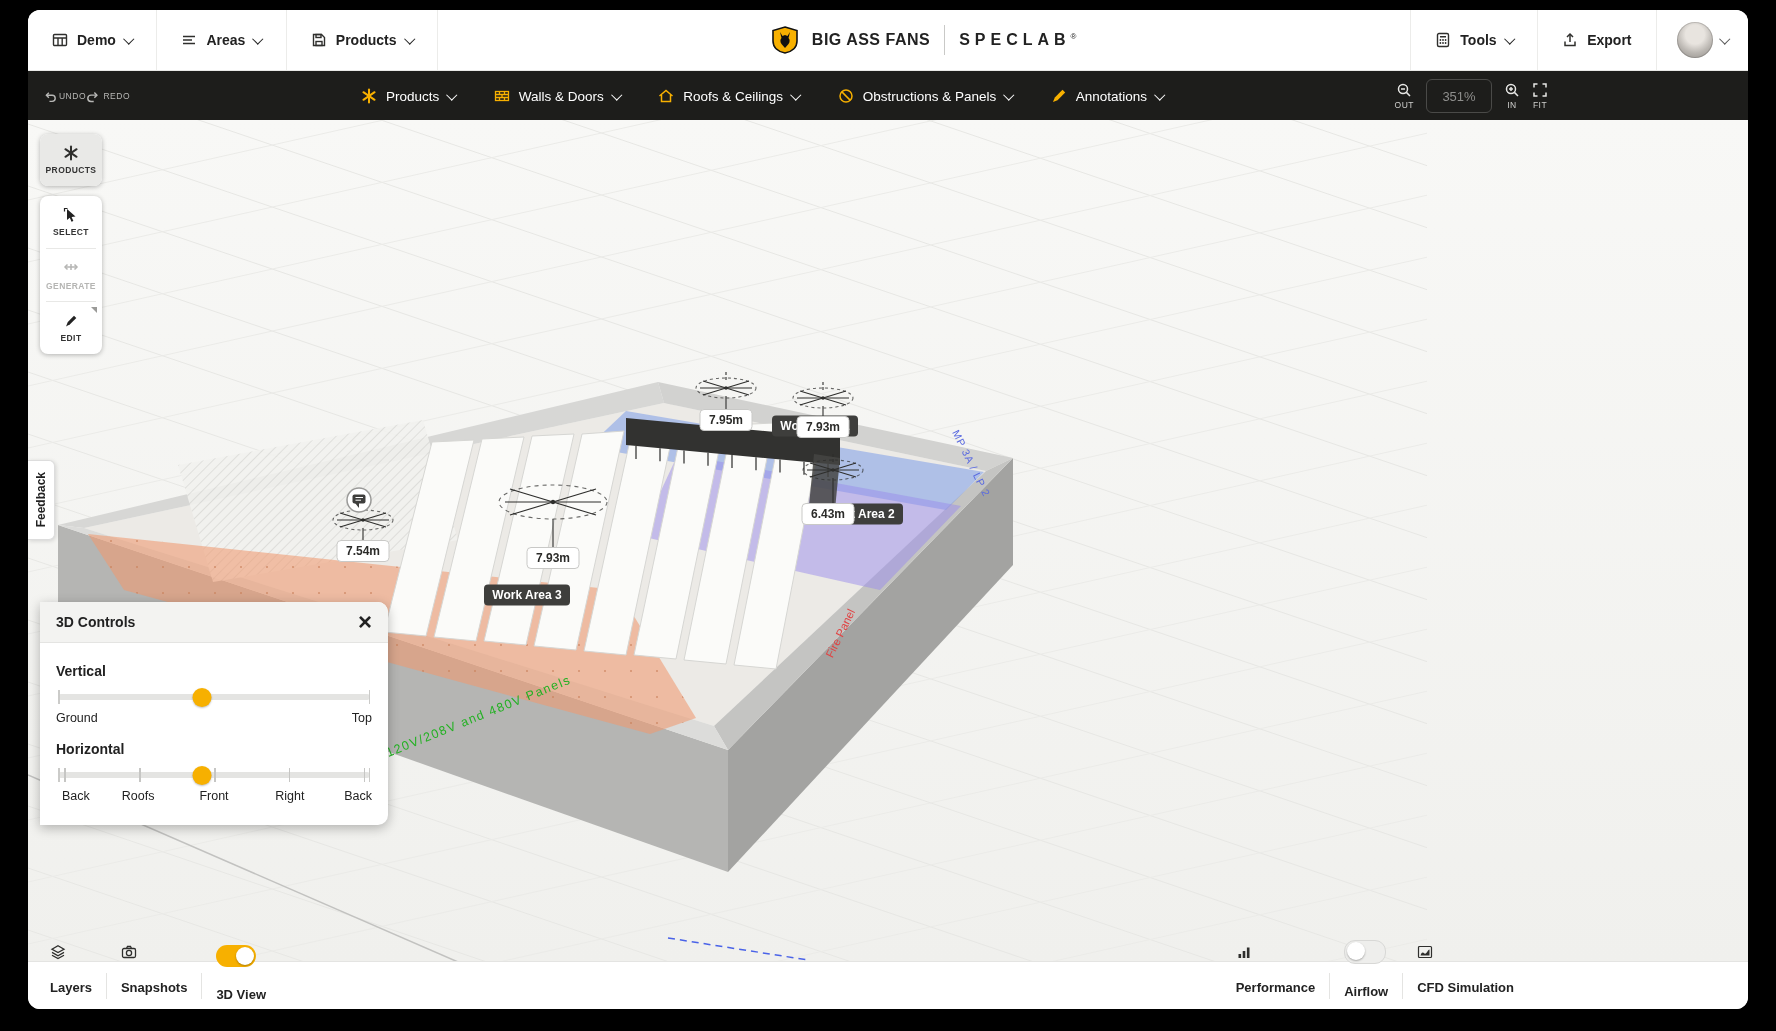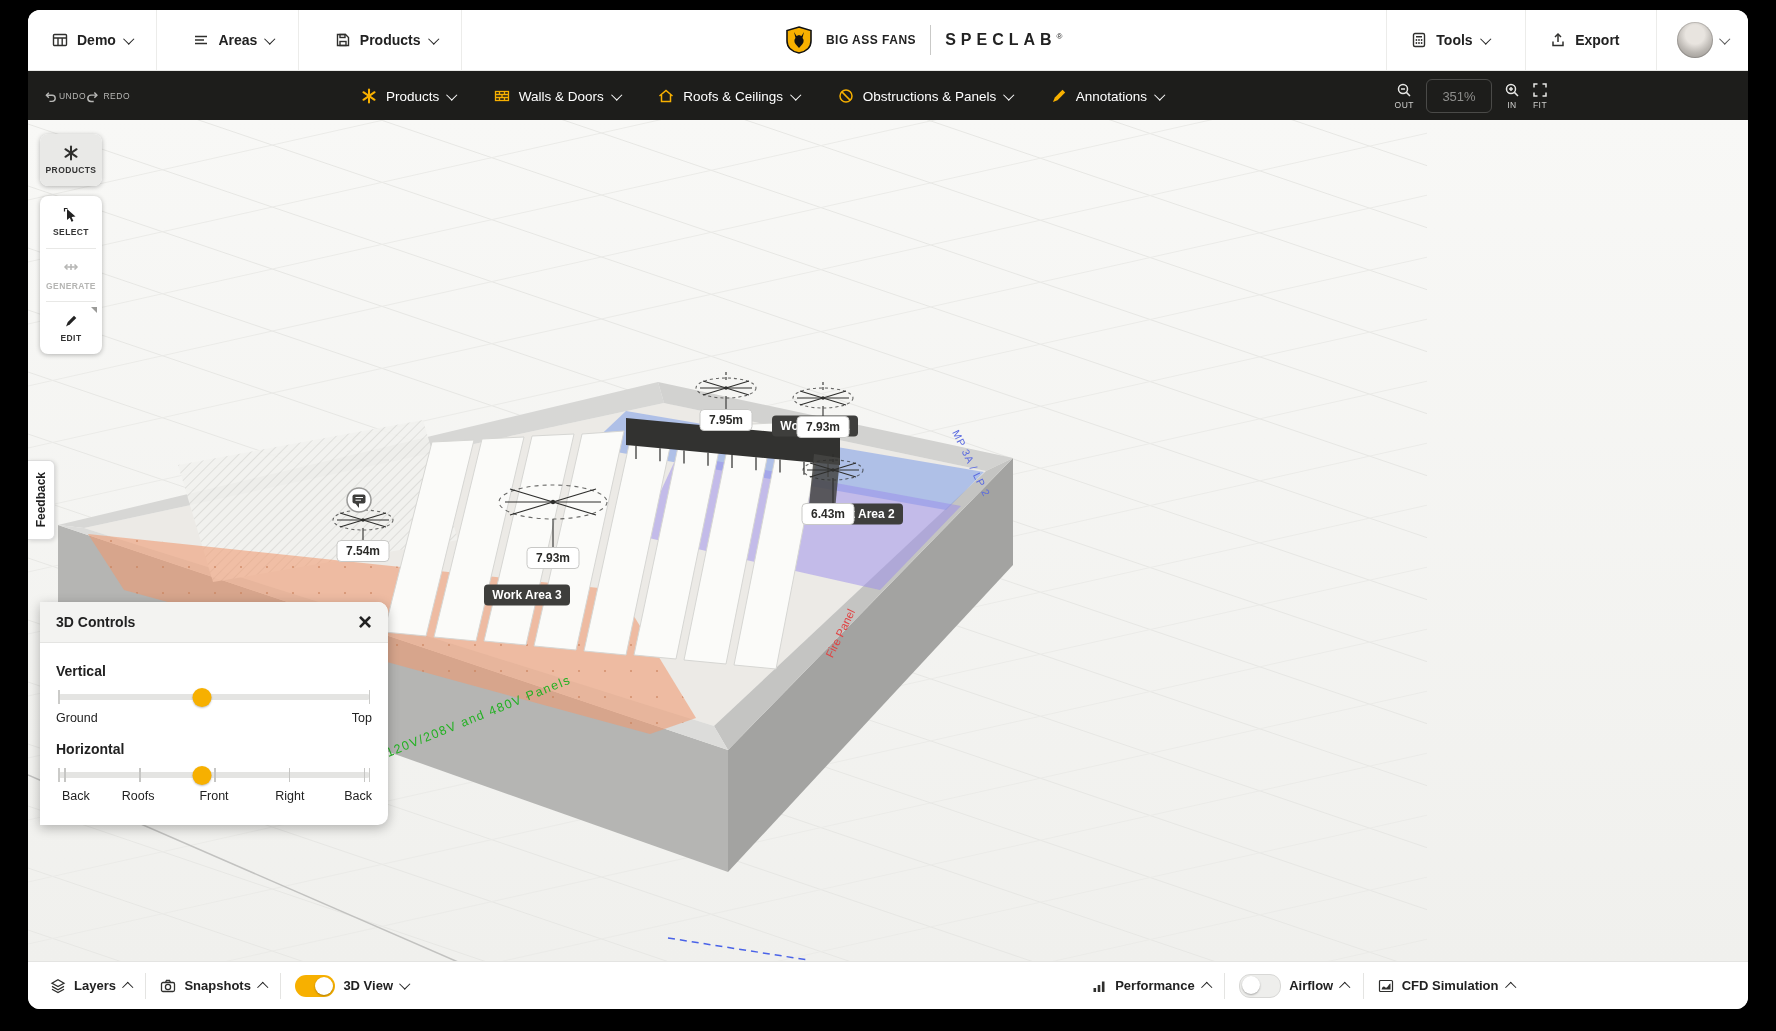--- a/index.html
+++ b/index.html
@@ -6,25 +6,25 @@
   body{width:1776px;height:1031px;position:relative;font-family:"Liberation Sans",sans-serif;color:#222;}
   .ui{position:absolute;left:28px;top:10px;width:1720px;height:999px;background:#fff;border-radius:12px;overflow:hidden;}
   button{background:none;border:none;font:inherit;color:inherit;padding:0;cursor:pointer;}
   .chev{display:inline-block;width:6.5px;height:6.5px;border-right:1.8px solid currentColor;border-bottom:1.8px solid currentColor;}
   .chev.down{transform:rotate(45deg);margin-top:-3px;}
   .chev.up{transform:rotate(-135deg);margin-top:4px;}
   .chev.right{transform:rotate(-45deg);}
 
   
   .topbar{height:60px;display:flex;align-items:stretch;border-bottom:1px solid #e8e8e6;background:#fff;}
-  .tb-left,.tb-right{display:flex;align-items:stretch;gap:12px;}
+  .tb-left,.tb-right{display:flex;align-items:stretch;}
   .tb-menu{display:flex;align-items:center;gap:9px;padding:0 24px;border-right:1px solid #ececea;font-size:14px;font-weight:600;}
   .tb-right .tb-menu{border-right:none;border-left:1px solid #ececea;}
   .tb-center{flex:1;display:flex;align-items:center;justify-content:center;gap:14px;}
-  .brand-name{font-size:12px;font-weight:800;letter-spacing:.5px;}
+  .brand-name{font-size:16px;font-weight:800;letter-spacing:.5px;}
   .brand-div{width:1px;height:30px;background:#c9c9c7;}
   .brand-app{font-size:16px;font-weight:700;letter-spacing:5px;}
   .brand-reg{font-size:8px;vertical-align:super;}
   .avatar-wrap{display:flex;align-items:center;gap:8px;padding:0 20px;border-left:1px solid #ececea;}
   .avatar{width:36px;height:36px;border-radius:50%;background:radial-gradient(circle at 50% 35%,#e8e4df 0 32%,#bab6b1 62%,#8e8a85);box-shadow:inset 0 0 0 1px rgba(0,0,0,.15);}
 
   
   .menubar{height:50px;background:#1d1d1b;display:flex;align-items:center;color:#fff;padding:0 14px;}
   .mb-stack{display:flex;flex-direction:row;align-items:center;gap:2px;width:44px;color:#b7b7b5;font-size:8.5px;letter-spacing:.5px;}
   .mb-center{flex:1;display:flex;justify-content:center;gap:38px;}
@@ -71,21 +71,21 @@
   .htick{position:absolute;top:3px;width:1.5px;height:14px;background:#c6c6c4;}
   .knob{position:absolute;top:0.5px;width:19px;height:19px;border-radius:50%;background:#f7b000;transform:translateX(-50%);box-shadow:0 1px 2px rgba(0,0,0,.25);}
   .slider-labels{display:flex;justify-content:space-between;font-size:12.5px;color:#222;margin-top:4px;}
   .hlabels{position:relative;height:18px;font-size:12.5px;color:#222;margin-top:4px;}
   .hlabels span{position:absolute;transform:translateX(-50%);}
   .hlabels span:first-child{left:6px;transform:none;}
   .hlabels span:last-child{left:auto;right:0;transform:none;}
 
   
   .bottombar{position:absolute;left:0;right:0;bottom:0;height:47px;background:#fff;border-top:1px solid #e4e4e2;display:flex;align-items:center;padding:0 12px;font-size:13px;font-weight:600;}
-  .bb-item{display:flex;align-items:center;gap:8px;padding:0 10px;}
+  .bb-item{display:flex;align-items:flex-start;gap:20px;padding:0 10px;flex-direction:column;}
   .bb-div{width:1px;height:26px;background:#e4e4e2;margin:0 4px;}
   .bb-spacer{flex:1;}
   .bb-right{display:flex;align-items:center;margin-right:212px;}
   .toggle{width:40px;height:22px;border-radius:11px;position:relative;flex:none;}
   .toggle.on{background:#f7b000;}
   .toggle.on::after{content:"";position:absolute;right:2px;top:2px;width:18px;height:18px;border-radius:50%;background:#fff;box-shadow:0 1px 2px rgba(0,0,0,.3);}
   .toggle.off{background:#eeeeec;border:1px solid #d8d8d6;}
   .toggle.off::after{content:"";position:absolute;left:2px;top:1px;width:18px;height:18px;border-radius:50%;background:#fff;box-shadow:0 1px 2px rgba(0,0,0,.3);}
 </style>
 </head>

